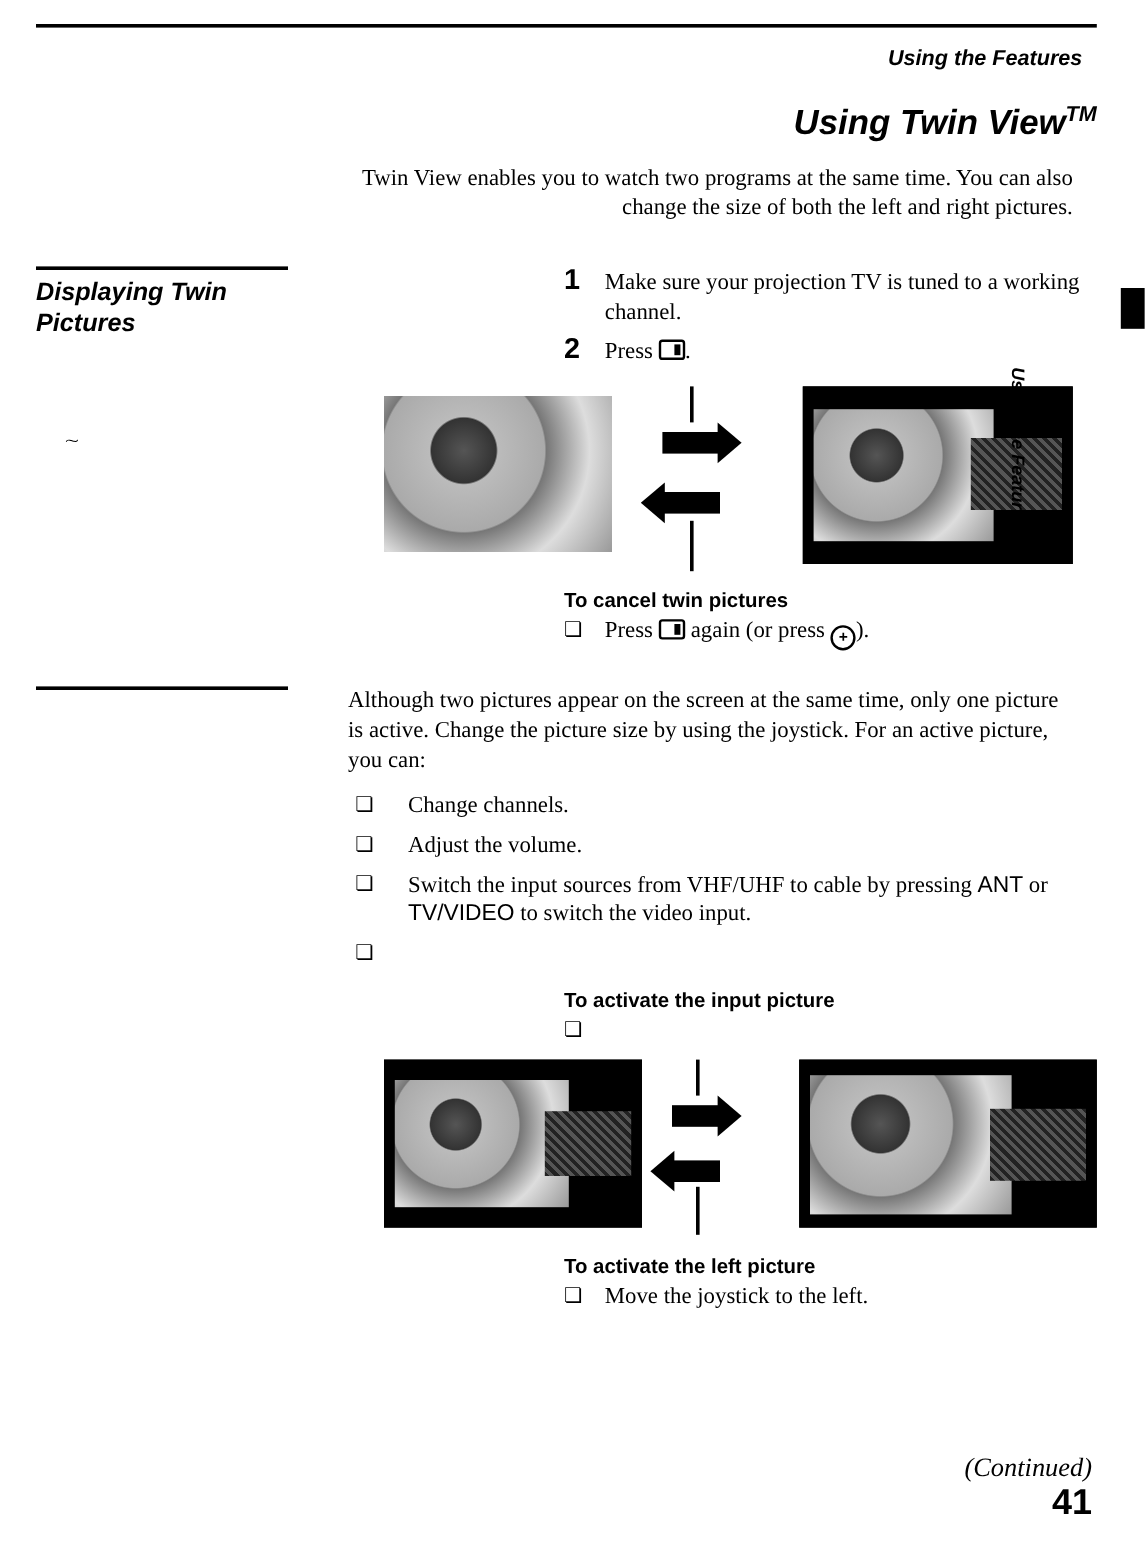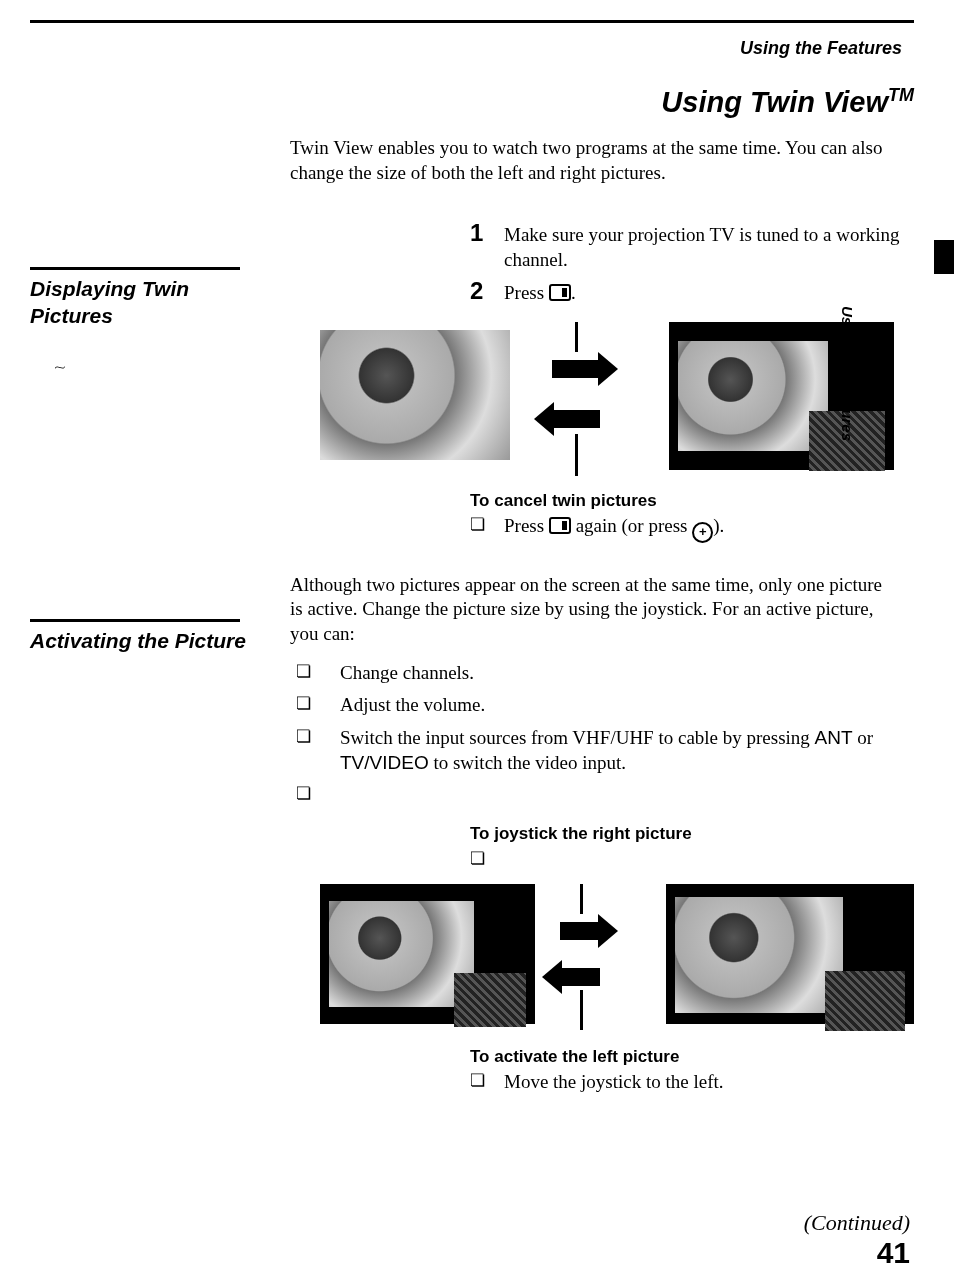--- a/index.html
+++ b/index.html
@@ -1,23 +1,23 @@
 <!DOCTYPE html>
 <html><head>
 <meta charset="utf-8">
 <style>
   html,body{margin:0;padding:0;background:#fff;color:#000;font-family:"Times New Roman",Times,serif;font-size:19px;line-height:1.3;}
   .page{width:954px;height:1286px;position:relative;box-sizing:border-box;padding:20px 40px 0 30px;}
   .toprule{border-top:3px solid #000;margin:0 0 14px 0;}
   .running-head{text-align:right;font-family:Arial,Helvetica,sans-serif;font-weight:bold;font-style:italic;font-size:18px;margin:0 12px 24px 0;}
   .h1{font-family:Arial,Helvetica,sans-serif;font-weight:bold;font-style:italic;font-size:29px;margin:0 0 14px 0;text-align:right;}
   .h1 .tm{font-size:18px;font-style:italic;vertical-align:super;}
-  .intro{margin:0 20px 36px 260px;}
+  .intro{margin:0 20px 36px 260px;text-align:right;}
   .section{display:flex;align-items:flex-start;margin-bottom:28px;}
-  .side{width:240px;padding-right:20px;margin-top:46px;}
+  .side{width:240px;padding-right:20px;}
   .side-rule{border-top:3px solid #000;width:210px;margin-bottom:6px;}
   .side-title{font-family:Arial,Helvetica,sans-serif;font-weight:bold;font-style:italic;font-size:21px;line-height:1.25;}
   .body{flex:1;}
   .subhead{font-family:Arial,Helvetica,sans-serif;font-weight:bold;font-size:17px;margin:0 0 6px 180px;}
   .subhead2{font-family:Arial,Helvetica,sans-serif;font-weight:bold;font-size:17px;margin:8px 0 2px 180px;}
   .steps{margin:0 0 0 180px;}
   .step{display:flex;align-items:flex-start;margin-bottom:6px;}
   .step .num{font-family:Arial,Helvetica,sans-serif;font-weight:900;font-size:24px;width:34px;flex-shrink:0;line-height:1;}
   .step .txt{padding-top:2px;}
   .bul-list{margin:0 0 0 180px;}
@@ -131,21 +131,20 @@
             <span>Press </span><span class="tv-icon"></span><span> again (or press </span><span class="restore-icon">+</span><span>).</span>
           </div>
         </div>
       </div>
     </div>
   </div>
 
   <div class="section">
     <div class="side">
       <div class="side-rule"></div>
-      <div class="side-title">Activating the Picture</div>
     </div>
     <div class="body">
       <div class="para">Although two pictures appear on the screen at the same time, only one picture is active. Change the picture size by using the joystick. For an active picture, you can:</div>
 
       <div class="plain-list">
         <div class="bul">
           <div class="box">❏</div>
           <div class="txt">Change channels.</div>
         </div>
         <div class="bul">
@@ -156,21 +155,21 @@
           <div class="box">❏</div>
           <div class="txt">
             Switch the input sources from VHF/UHF to cable by pressing <span class="sans">ANT</span> or <span class="sans">TV/VIDEO</span> to switch the video input.
           </div>
         </div>
         <div class="bul">
           <div class="box">❏</div>
         </div>
       </div>
 
-      <div class="subhead2">To joystick the right picture</div>
+      <div class="subhead2">To activate the input picture</div>
       <div class="bul-list">
         <div class="bul">
           <div class="box">❏</div>
         </div>
       </div>
 
       <div class="diagram2">
         <div class="frame d2-left">
           <div class="photo inner main"></div>
           <div class="sidebit inner side"></div>

